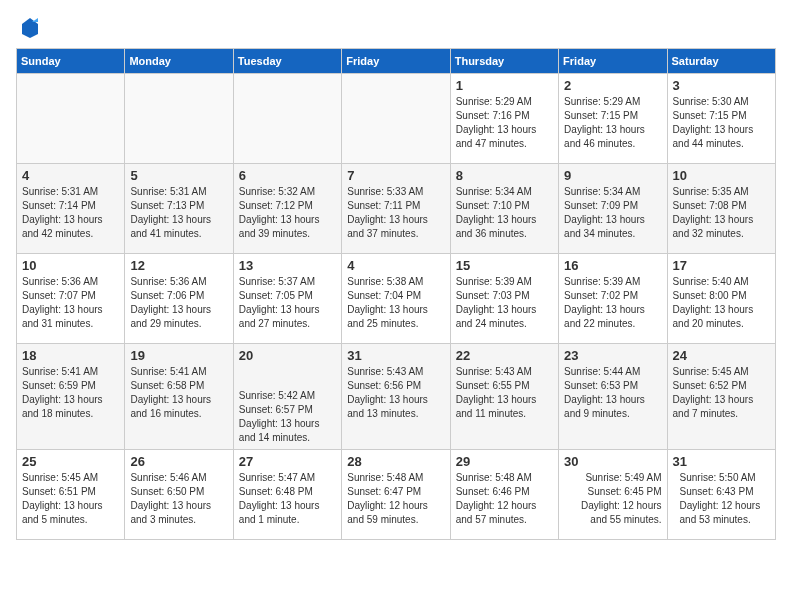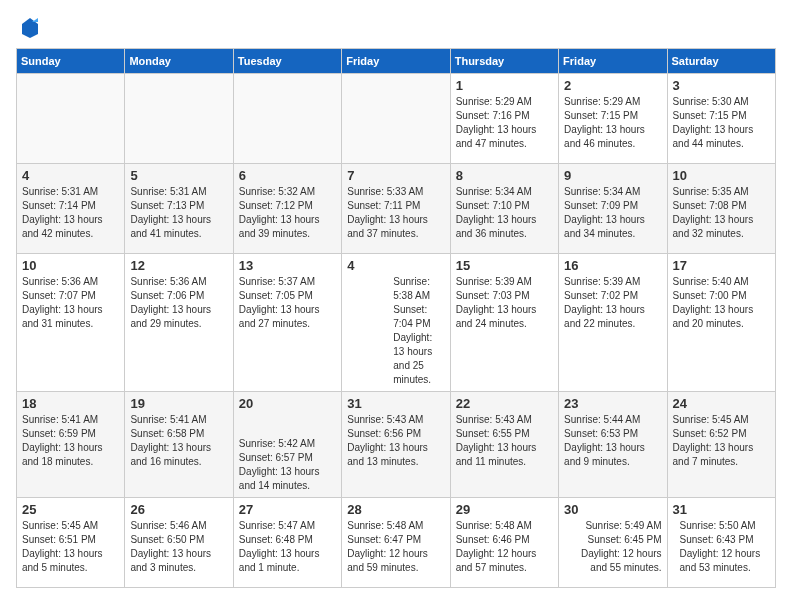--- a/index.html
+++ b/index.html
@@ -222,21 +222,21 @@
         </td>
         <td>
           <span class="day-number">13</span>
           <div class="day-info" style="white-space: pre-line;">Sunrise: 5:37 AM
 Sunset: 7:05 PM
 Daylight: 13 hours
 and 27 minutes.</div>
         </td>
         <td>
           <span class="day-number">4</span>
-          <div class="day-info" style="white-space: pre-line; margin-left: 46px;">Sunrise: 5:38 AM
+          <div class="day-info" style="white-space: pre-line;">Sunrise: 5:38 AM
 Sunset: 7:04 PM
 Daylight: 13 hours
 and 25 minutes.</div>
         </td>
         <td>
           <span class="day-number">15</span>
           <div class="day-info" style="white-space: pre-line;">Sunrise: 5:39 AM
 Sunset: 7:03 PM
 Daylight: 13 hours
 and 24 minutes.</div>
@@ -244,21 +244,21 @@
         <td>
           <span class="day-number">16</span>
           <div class="day-info" style="white-space: pre-line;">Sunrise: 5:39 AM
 Sunset: 7:02 PM
 Daylight: 13 hours
 and 22 minutes.</div>
         </td>
         <td>
           <span class="day-number">17</span>
           <div class="day-info" style="white-space: pre-line;">Sunrise: 5:40 AM
-Sunset: 7:00 PM
+Sunset: 8:00 PM
 Daylight: 13 hours
 and 20 minutes.</div>
         </td>
       </tr>
       <tr class="row-odd">
         <td>
           <span class="day-number">18</span>
           <div class="day-info" style="white-space: pre-line;">Sunrise: 5:41 AM
 Sunset: 6:59 PM
 Daylight: 13 hours

